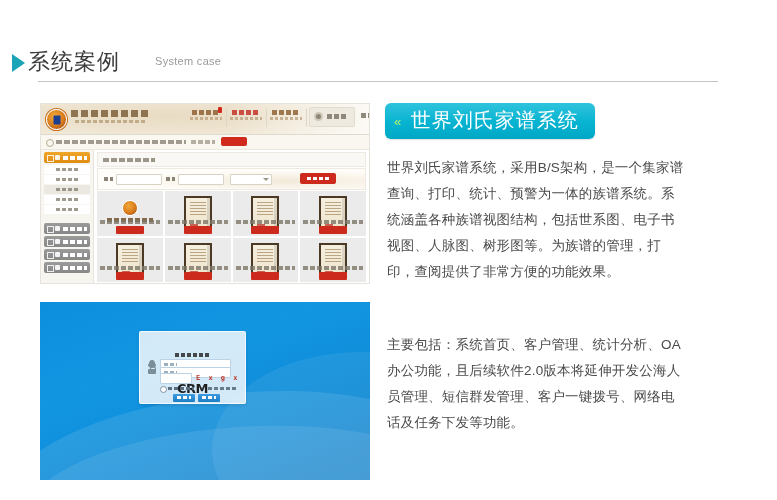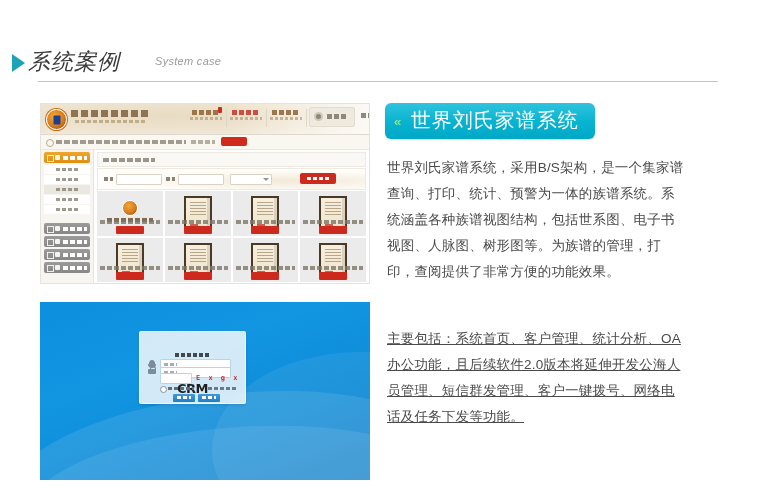--- a/index.html
+++ b/index.html
@@ -16,21 +16,20 @@
     -webkit-font-smoothing: antialiased;
   }
 
   
   .section-head {
     position: absolute;
     left: 0;
     top: 48px;
     width: 777px;
     height: 36px;
-    font-style: italic;
   }
   .head-triangle {
     position: absolute;
     left: 12px;
     top: 6px;
     width: 0;
     height: 0;
     border-left: 13px solid #1ba3b8;
     border-top: 9px solid transparent;
     border-bottom: 9px solid transparent;
@@ -105,21 +104,21 @@
     letter-spacing: 1px;
   }
   .para {
     margin: 16px 0 0 2px;
     font-size: 13.5px;
     line-height: 26px;
     color: #4a4a4a;
     letter-spacing: 0.2px;
   }
   .r2 .case-text { top: 10px; }
-  .r2 .para { margin-top: 14px; text-decoration: underline; }
+  .r2 .para { margin-top: 20px; }
 
   
   .g-wrap {
     position: absolute; left: 0; top: 0;
     width: 330px; height: 181px;
     background: #fdfdfb;
     border: 1px solid #e6e3dc;
     box-sizing: border-box;
     overflow: hidden;
   }

